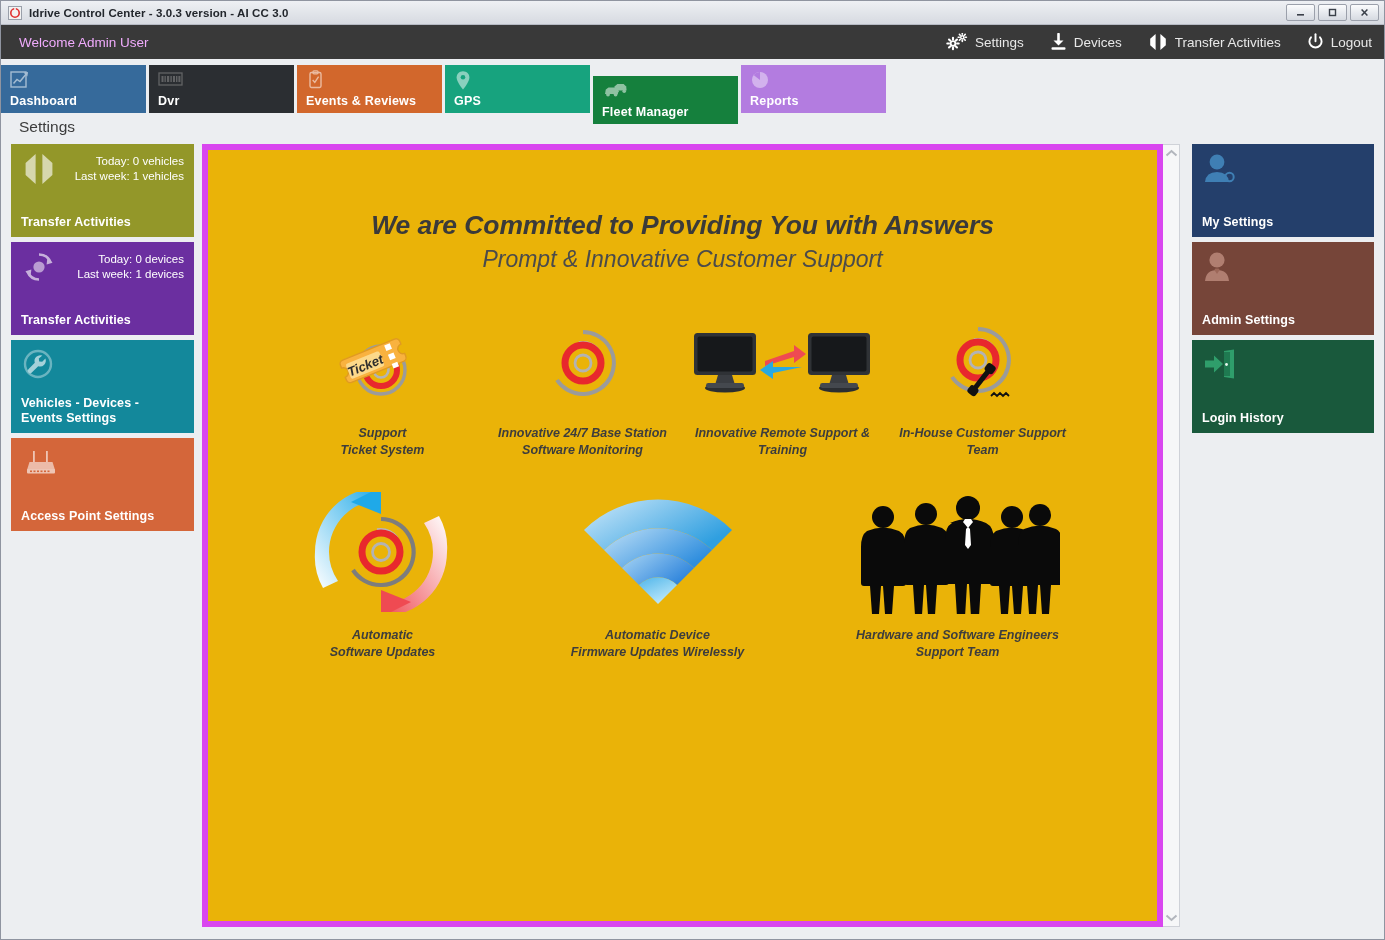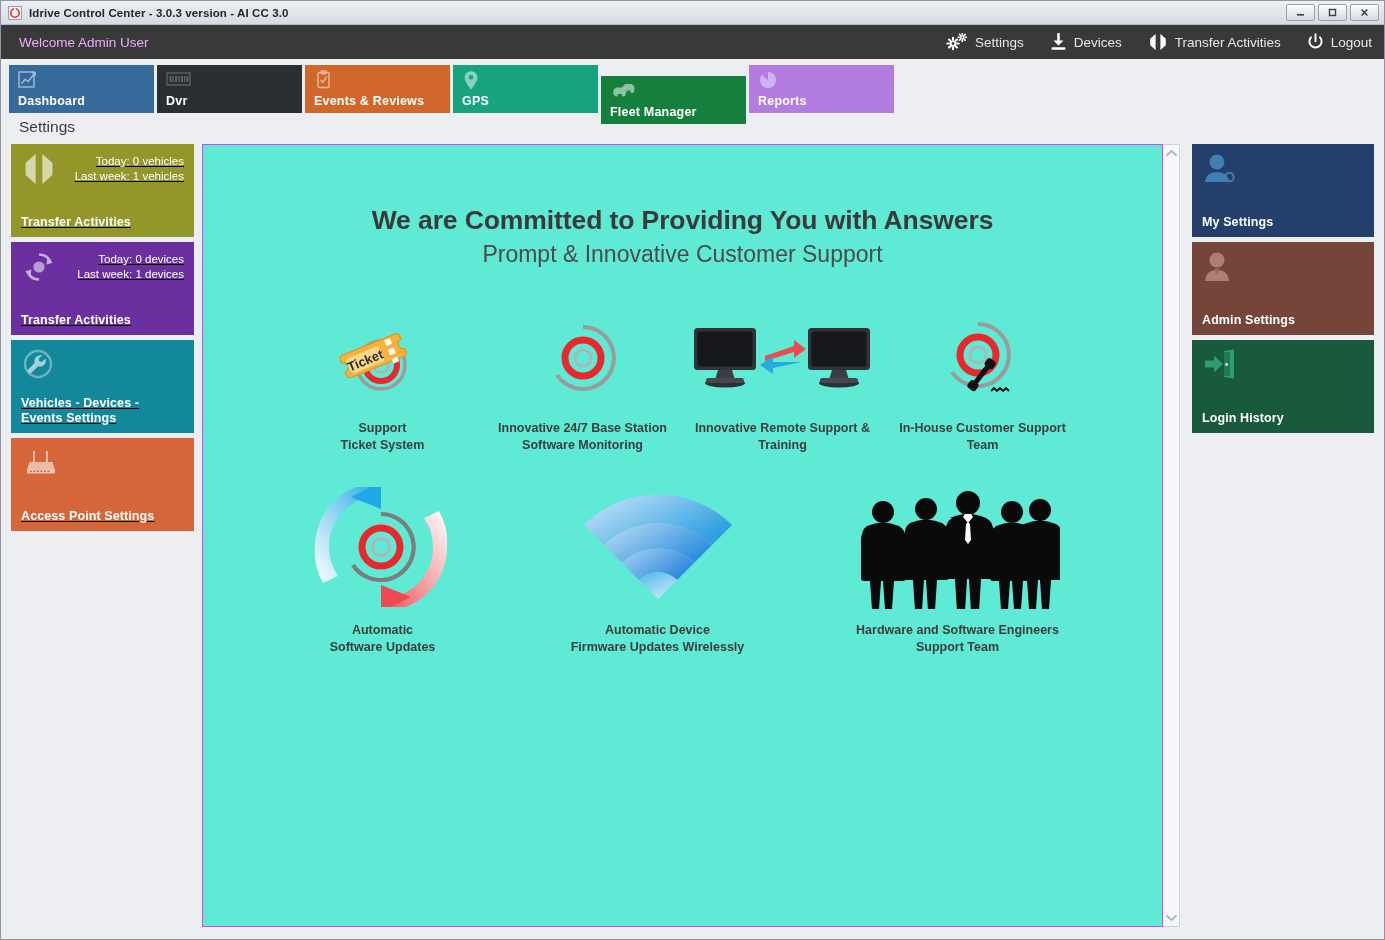--- a/index.html
+++ b/index.html
@@ -54,21 +54,21 @@
     display: flex; align-items: center; gap: 7px;
     color: #e8e8e8; font-size: 13.5px; cursor: pointer; white-space: nowrap;
   }
   .hdr-item svg { display: block; }
 
   
   .tabstrip {
     height: 57px; flex: 0 0 57px;
     background: #eceef1;
     display: flex; align-items: flex-start;
-    padding: 6px 0 0 8px; gap: 3px;
+    padding: 6px 0 0 0; gap: 3px;
   }
   .tab {
     height: 48px; width: 145px;
     position: relative; cursor: pointer;
     color: #fff; overflow: hidden;
   }
   .tab .tab-ico { position: absolute; left: 9px; top: 5px; opacity: .55; }
   .tab .tab-lbl {
     position: absolute; left: 9px; bottom: 5px;
     font-size: 12.5px; font-weight: bold; letter-spacing: .2px;
@@ -80,21 +80,21 @@
     font-size: 15.5px; color: #3c3c3c;
   }
 
   
   .body {
     flex: 1 1 auto; display: flex;
     padding: 0 10px 12px 10px; gap: 0; min-height: 0;
   }
 
   
-  .col-left { flex: 0 0 183px; display: flex; flex-direction: column; gap: 5px; text-decoration: underline; }
+  .col-left { flex: 0 0 183px; display: flex; flex-direction: column; gap: 5px; }
   .col-right { flex: 0 0 182px; display: flex; flex-direction: column; gap: 5px; margin-left: 12px; }
 
   .tile {
     position: relative; color: #fff; cursor: pointer;
     padding: 8px 10px 7px 10px;
     display: flex; flex-direction: column; justify-content: space-between;
   }
   .tile .tile-top { display: flex; align-items: flex-start; }
   .tile .tile-ico { flex: 0 0 auto; opacity: .62; }
   .tile .tile-stats {
@@ -105,23 +105,23 @@
     font-size: 12.5px; font-weight: bold; letter-spacing: .1px;
     line-height: 15px; margin-top: 6px;
   }
 
   
   .panel-wrap {
     flex: 1 1 auto; display: flex; min-width: 0;
     margin-left: 8px;
   }
   .panel {
-    flex: 1 1 auto; background: #5eead4;
-    border: 1px solid #d946ef;
-    position: relative; overflow: hidden;
+    flex: 1 1 auto; background: #eab308;
+    border: 6px solid #d946ef;
+    position: relative; overflow: hidden; font-style: italic;
   }
   .scrollbar {
     flex: 0 0 17px; background: #f6f7f8;
     border-top: 1px solid #cfd2d8; border-bottom: 1px solid #cfd2d8;
     border-right: 1px solid #cfd2d8;
     display: flex; flex-direction: column; justify-content: space-between;
     align-items: center; padding: 4px 0; cursor: pointer;
   }
   .scrollbar svg { display: block; }
 

